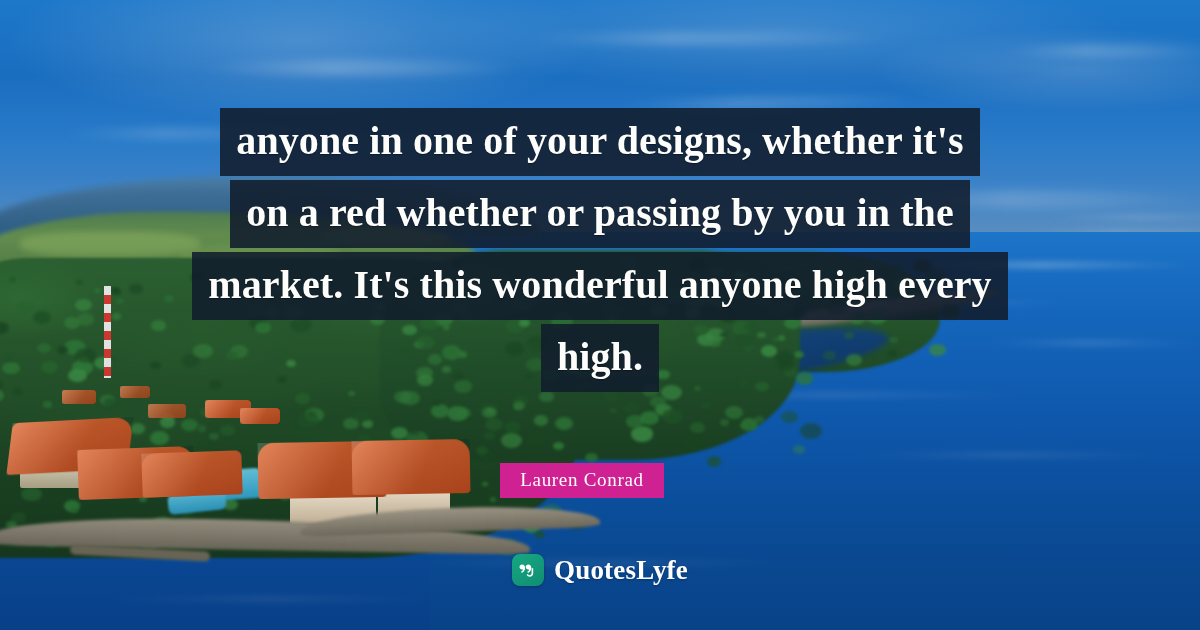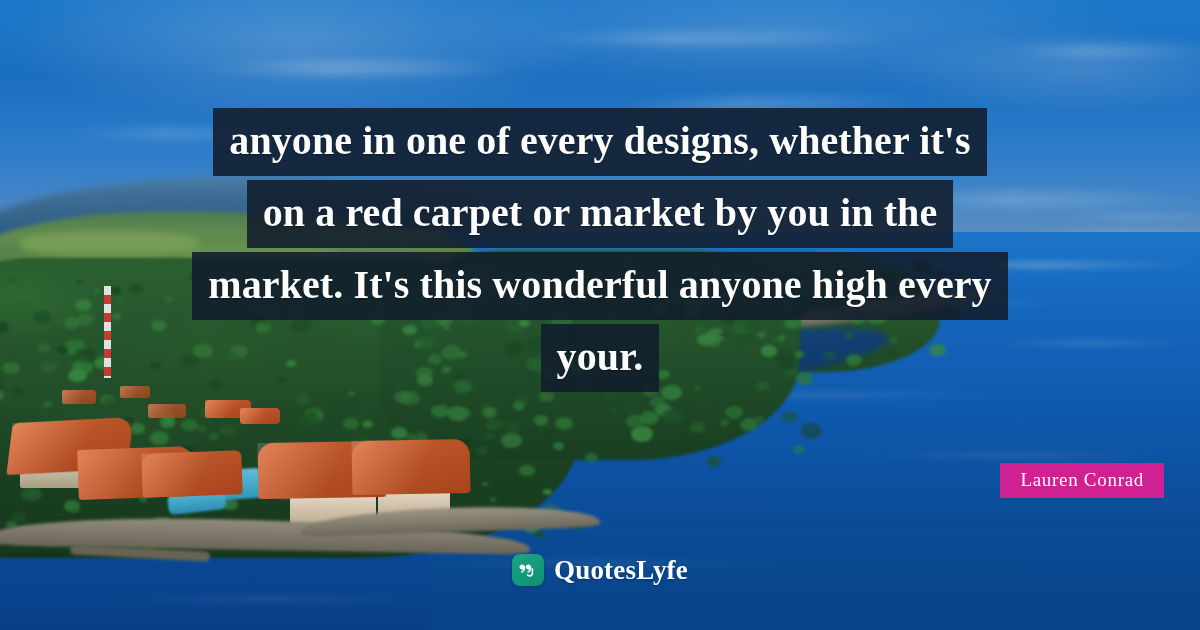--- a/index.html
+++ b/index.html
@@ -226,21 +226,21 @@
     line-height:1.0;
     letter-spacing:.1px;
     padding:13px 16px 15px 16px;
     white-space:nowrap;
     text-shadow:0 1px 1px rgba(0,0,0,.35);
   }
 
   
   .author-wrap {
     position:absolute; left:0; top:463px; width:1164px;
-    display:flex; justify-content:flex-end;
+    display:flex; justify-content:center;
   }
   .author {
     display:inline-block;
     background:#cf2192;
     color:#ffffff;
     font-family:"Liberation Serif", serif;
     font-size:19px;
     font-weight:400;
     letter-spacing:.7px;
     padding:6px 20px 7px 20px;
@@ -658,24 +658,24 @@
     <div class="roof r5"></div>
 
     <div class="shore"></div>
     <div class="shore2"></div>
     <div class="jetty"></div>
 
     <div class="photo-shade"></div>
   </div>
 
   <div class="quote">
-    <span class="qline">anyone in one of every designs, whether it's</span>
-    <span class="qline">on a red carpet or market by you in the</span>
+    <span class="qline">anyone in one of your designs, whether it's</span>
+    <span class="qline">on a red whether or passing by you in the</span>
     <span class="qline">market. It's this wonderful anyone high every</span>
-    <span class="qline">your.</span>
+    <span class="qline">high.</span>
   </div>
 
   <div class="author-wrap">
     <span class="author">Lauren Conrad</span>
   </div>
 
   <div class="logo-wrap">
     <span class="logo-mark">
       <svg width="22" height="22" viewBox="0 0 22 22" aria-hidden="true">
         <path d="M5.2 5.6c-1.5 0-2.7 1.1-2.7 2.5 0 1.4 1.2 2.5 2.7 2.5.3 0 .6 0 .8-.1-.2 1-.9 1.8-1.9 2.2l.7 1.3c2-.8 3.3-2.6 3.3-4.9 0-2.1-1.2-3.5-2.9-3.5z" fill="#ffffff"></path>

